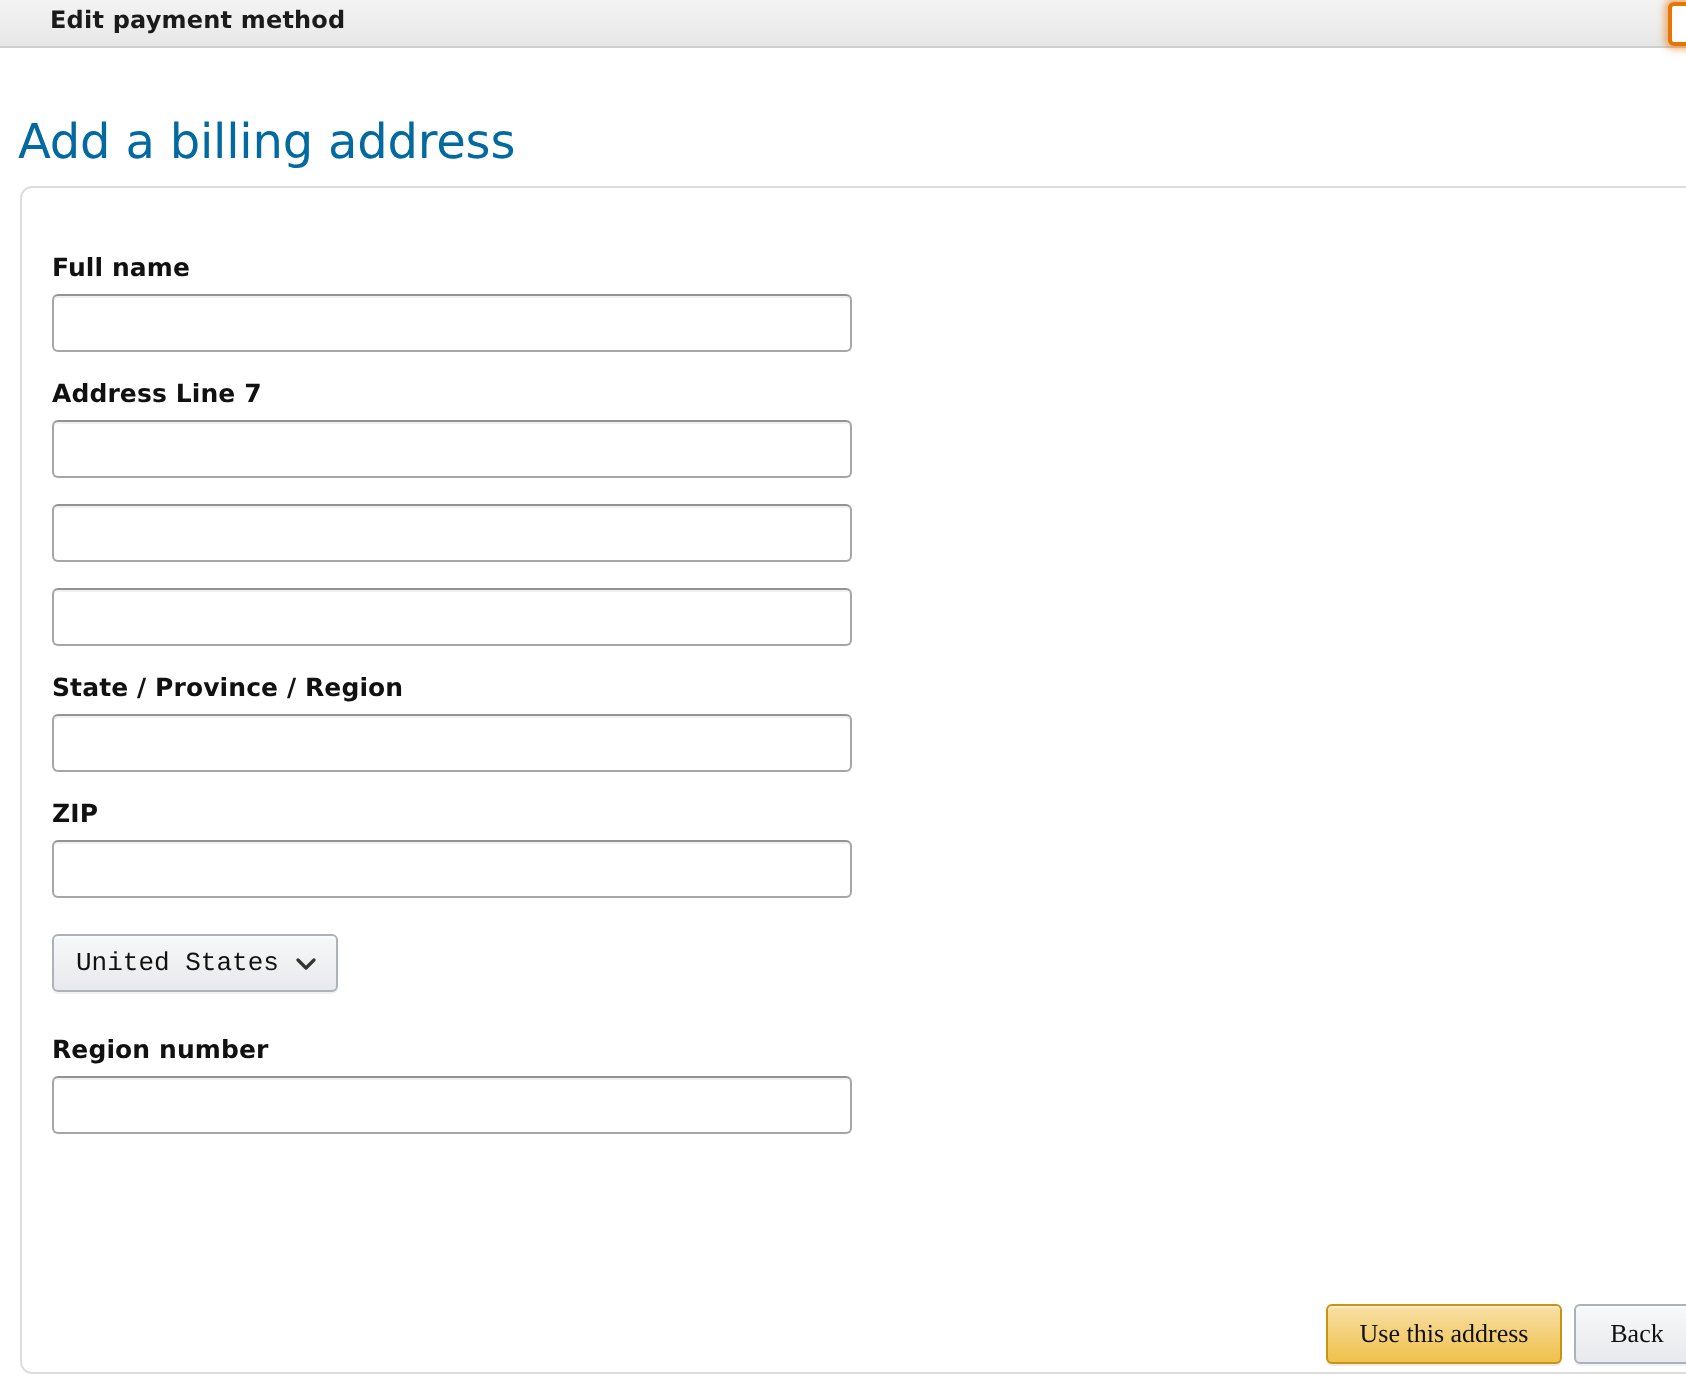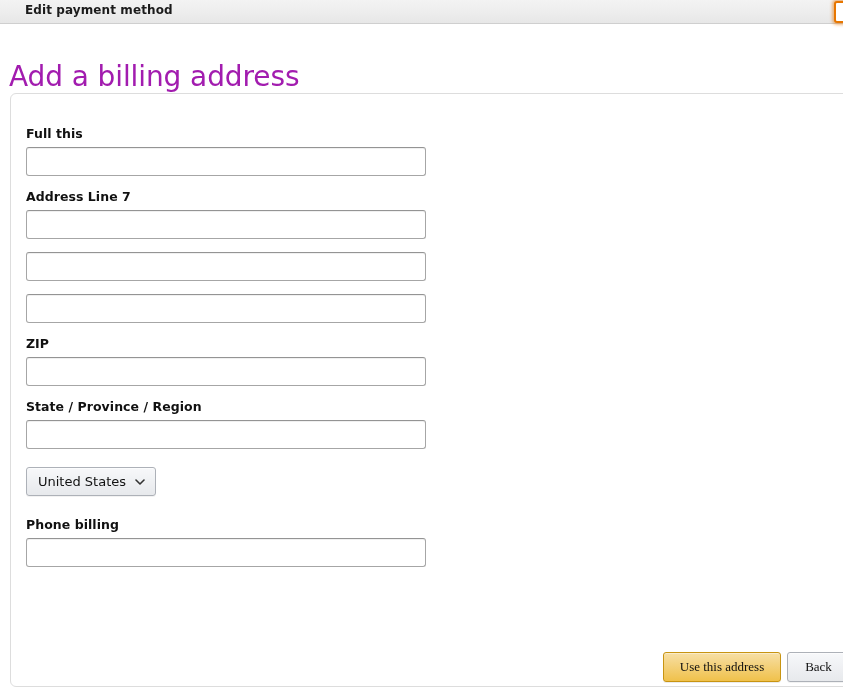--- a/index.html
+++ b/index.html
@@ -49,23 +49,23 @@
     border-radius: 3px;
     box-shadow: 0 0 3px 2px rgba(228,121,17,0.5);
     box-sizing: border-box;
   }
 
   
   .page-title {
     position: absolute;
     left: 9px;
     top: 41px;
-    font-size: 28px;
+    font-size: 24px;
     font-weight: normal;
-    color: #a21caf;
+    color: #0369a1;
     letter-spacing: -0.1px;
     white-space: nowrap;
   }
 
   
   .card {
     position: absolute;
     left: 10px;
     top: 93px;
     width: 860px;
@@ -108,20 +108,21 @@
     font-family: "DejaVu Sans", "Liberation Sans", sans-serif;
     font-size: 13px;
     color: #111;
     outline: none;
   }
 
   
   .country-row {
     margin-top: 18px;
     margin-bottom: 21px;
+    font-family: Liberation Mono, monospace;
   }
   .dropdown {
     display: inline-flex;
     align-items: center;
     gap: 9px;
     height: 29px;
     padding: 0 10px 0 11px;
     box-sizing: border-box;
     border: 1px solid #adb1b8;
     border-radius: 3px;
@@ -188,60 +189,60 @@
 </div>
 <div class="focus-sliver"></div>
 
 <h1 class="page-title">Add a billing address</h1>
 
 <div class="card"></div>
 
 <div class="form">
 
   <div class="field">
-    <label class="field-label">Full this</label>
+    <label class="field-label">Full name</label>
     <input class="text-input" type="text" placeholder="" style="">
   </div>
 
   <div class="field">
     <label class="field-label">Address Line 7</label>
     <input class="text-input" type="text" placeholder="" style="">
   </div>
 
   <div class="field">
     <input class="text-input" type="text" placeholder="" style="">
   </div>
 
   <div class="field">
     <input class="text-input" type="text" placeholder="" style="">
   </div>
 
   <div class="field">
+    <label class="field-label">State / Province / Region</label>
+    <input class="text-input" type="text" placeholder="" style="">
+  </div>
+
+  <div class="field">
     <label class="field-label">ZIP</label>
-    <input class="text-input" type="text" placeholder="" style="">
-  </div>
-
-  <div class="field">
-    <label class="field-label">State / Province / Region</label>
     <input class="text-input" type="text" placeholder="" style="">
   </div>
 
   <div class="country-row">
     <div class="dropdown">
       <span>United States</span>
       <span class="chevron-down">
         <svg width="10" height="10" viewBox="0 0 10 10" aria-hidden="true">
           <path d="M1 3 L5 7 L9 3" fill="none" stroke="#333333" stroke-width="1.6" stroke-linecap="round" stroke-linejoin="round"></path>
         </svg>
       </span>
     </div>
   </div>
 
   <div class="field">
-    <label class="field-label">Phone billing</label>
+    <label class="field-label">Region number</label>
     <input class="text-input" type="text" placeholder="" style="">
   </div>
 
 </div>
 
 <div class="footer-actions">
   <button class="btn btn-primary">Use this address</button>
   <button class="btn btn-secondary">Back</button>
 </div>
 

